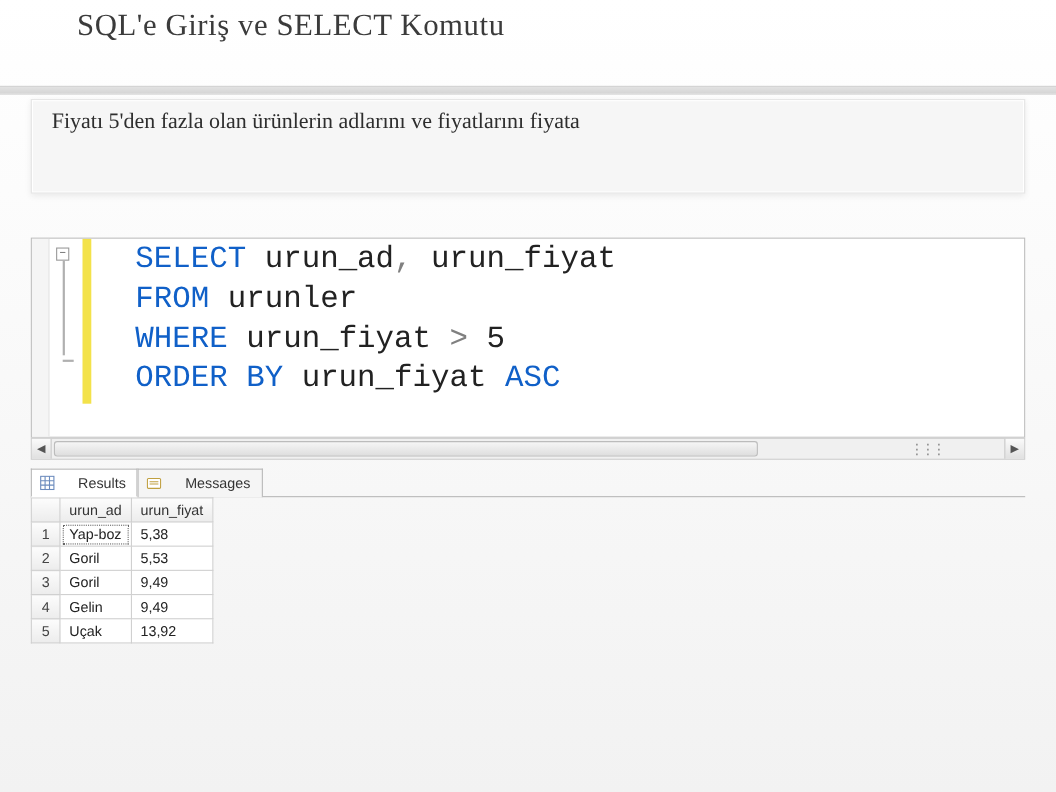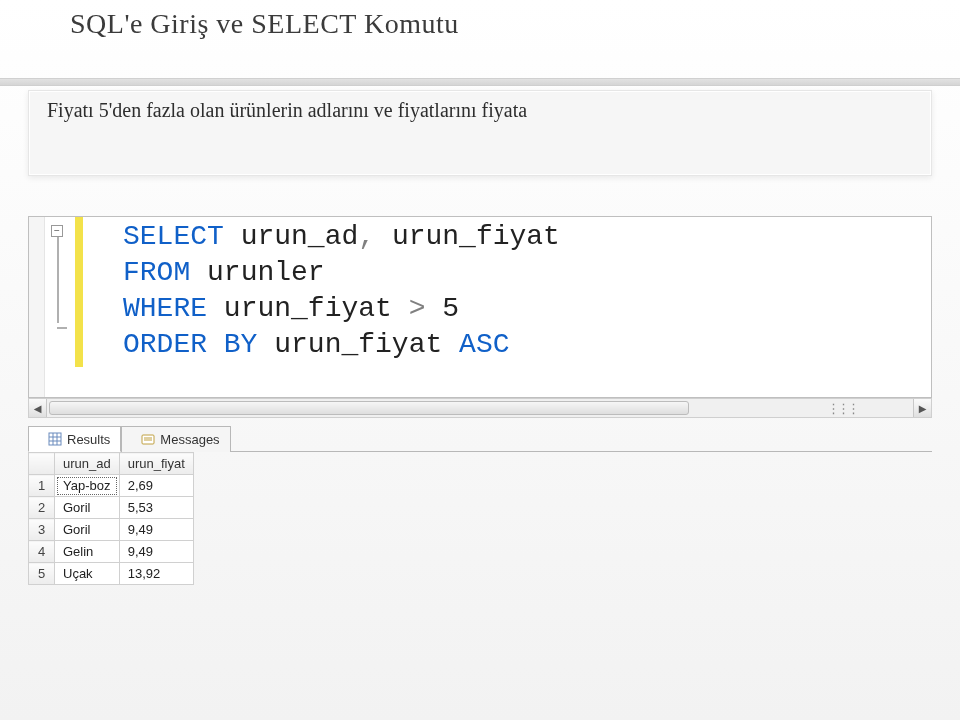--- a/index.html
+++ b/index.html
@@ -165,24 +165,24 @@
     width: 904px;
     height: 28px;
     border-bottom: 1px solid #b8b8b8;
     display: flex;
     align-items: flex-end;
     gap: 0;
     font-size: 13px;
   }
   .tab {
     height: 26px;
-    padding: 0 10px 0 18px;
+    padding: 0 10px 0 6px;
     display: flex;
     align-items: center;
-    gap: 4px;
+    gap: 20px;
     border: 1px solid #b8b8b8;
     border-bottom: none;
     background: #f5f5f5;
     color: #333;
     position: relative;
     top: 1px;
   }
   .tab.active {
     background: #ffffff;
     border-bottom: 1px solid #ffffff;
@@ -297,21 +297,21 @@
   <table class="grid">
     <tbody>
         <tr>
       <th class="corner"></th>
       <th>urun_ad</th>
       <th>urun_fiyat</th>
     </tr>
     <tr>
       <td class="rowhead">1</td>
       <td class="val sel">Yap-boz</td>
-      <td class="val">2,69</td>
+      <td class="val">5,38</td>
     </tr>
     <tr>
       <td class="rowhead">2</td>
       <td class="val">Goril</td>
       <td class="val">5,53</td>
     </tr>
     <tr>
       <td class="rowhead">3</td>
       <td class="val">Goril</td>
       <td class="val">9,49</td>

